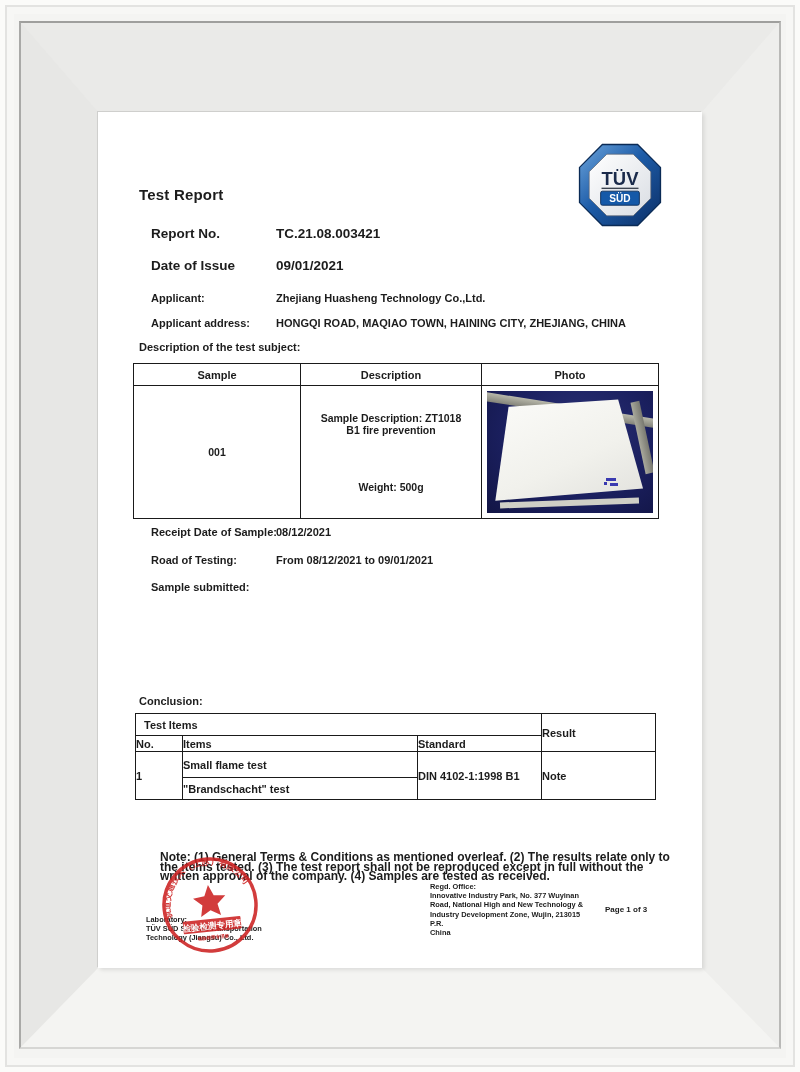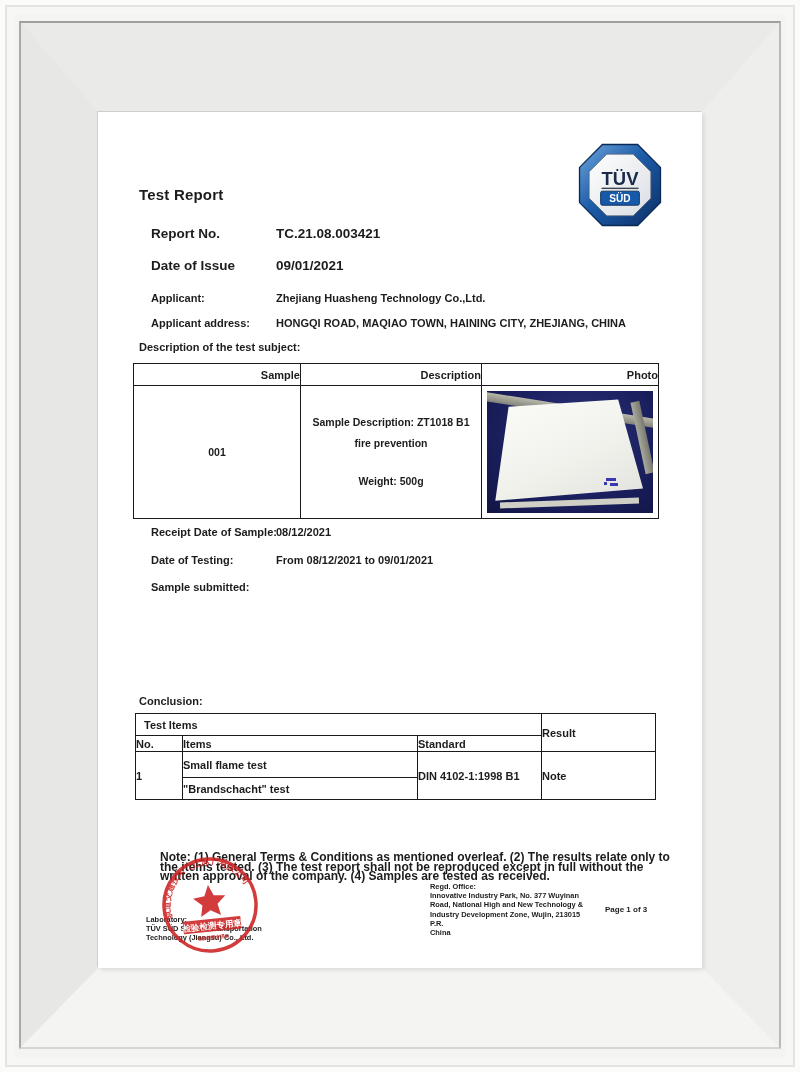--- a/index.html
+++ b/index.html
@@ -41,30 +41,30 @@
   .fieldrow-sm { font-size:11px; }
   .flabel { left:41px;padding-left:12px; }
   .fvalue { left:178px; }
   .desc-heading { left:41px; top:229px; font-size:11px; }
   .conclusion-heading { left:41px; top:583px; font-size:11px; }
 
   
   table { border-collapse:collapse; table-layout:fixed; }
   .t1 { position:absolute; left:35px; top:251px; width:525px; }
   .t1 th, .t1 td { border:1.6px solid #1a1a1a; text-align:center; vertical-align:middle; }
-  .t1 th { font-size:11px; height:22px;text-align:right; }
+  .t1 th { font-size:11px; height:22px; }
   .t1 td { font-size:10.5px; }
   .t1 .body-row { height:133px; }
   .t2 { position:absolute; left:37px; top:601px; width:520px; }
   .t2 th, .t2 td { border:1.6px solid #1a1a1a; text-align:left; vertical-align:middle; font-size:11px; }
   .t2 .group-cell { text-align:left; padding-left:8px; height:22px; }
   .t2 .hdr-row th { height:16px; }
   .t2 .r1 { height:26px; }
   .t2 .r2 { height:22px; }
-  .desc-cell p { margin:2px; line-height:21px; }
+  .desc-cell p { margin:16px; line-height:12px; }
   .desc-cell .gap { height:13px; }
 
   
   .photo-cell { position:relative; }
   .photo-box {
     position:absolute; inset:5px;
     background:radial-gradient(ellipse at 55% 35%, #2b3277 0%, #1b2060 55%, #121545 100%);
     overflow:hidden;
   }
   .photo-strip {
@@ -175,21 +175,21 @@
           <div class="photo-mark m2"></div>
           <div class="photo-mark m3"></div>
         </div>
       </td>
     </tr>
   </tbody>
     </table>
 
   <div class="abs fieldrow-sm flabel" style="top:414px">Receipt Date of Sample:</div>
   <div class="abs fieldrow-sm fvalue" style="top:414px">08/12/2021</div>
-  <div class="abs fieldrow-sm flabel" style="top:442px">Date of Testing:</div>
+  <div class="abs fieldrow-sm flabel" style="top:442px">Road of Testing:</div>
   <div class="abs fieldrow-sm fvalue" style="top:442px">From 08/12/2021 to 09/01/2021</div>
   <div class="abs fieldrow-sm flabel" style="top:469px">Sample submitted:</div>
 
   <div class="abs conclusion-heading">Conclusion:</div>
 
   <table class="t2">
     <colgroup>
         <col style="width:47px">
         <col style="width:235px">
         <col style="width:124px">

